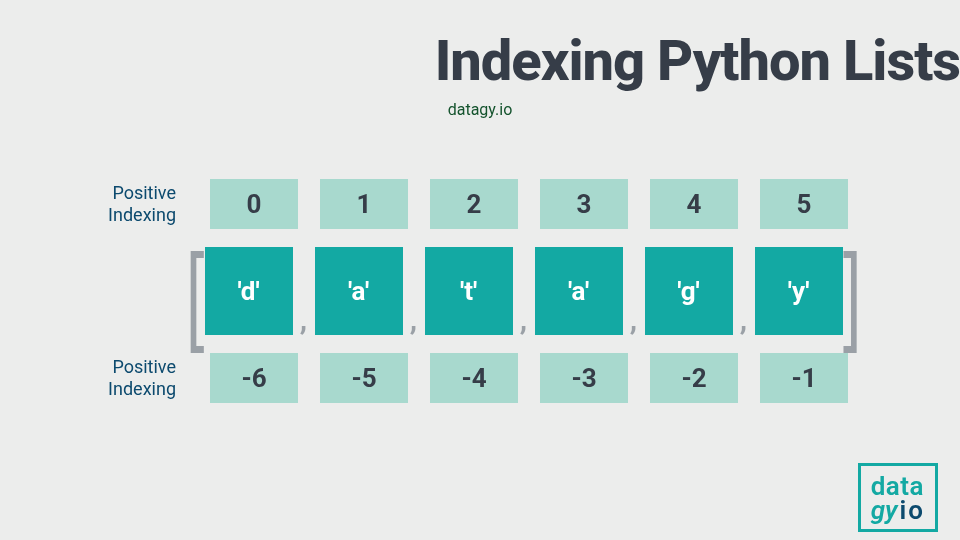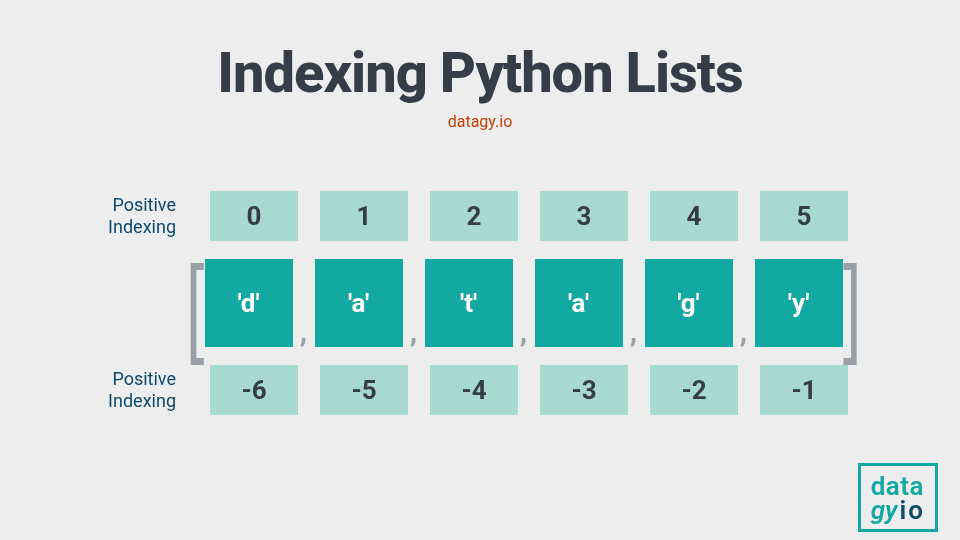--- a/index.html
+++ b/index.html
@@ -5,31 +5,31 @@
   * { margin: 0; padding: 0; box-sizing: border-box; }
   body {
     width: 960px;
     height: 540px;
     background: #ecedec;
     font-family: -apple-system, BlinkMacSystemFont, "Segoe UI", Roboto, "Helvetica Neue", Arial, sans-serif;
     position: relative;
     overflow: hidden;
   }
   .title {
-    text-align: center;
+    text-align: right;
     font-size: 56px;
     font-weight: 800;
     color: #363d48;
-    padding-top: 40px;
+    padding-top: 28px;
     letter-spacing: -1px;
   }
   .subtitle {
     text-align: center;
     font-size: 16px;
-    color: #c2410c;
+    color: #14532d;
     margin-top: 6px;
   }
   .diagram {
     margin: 60px auto 0 auto;
     width: 820px;
   }
   .row {
     display: flex;
     align-items: center;
     margin-bottom: 18px;

